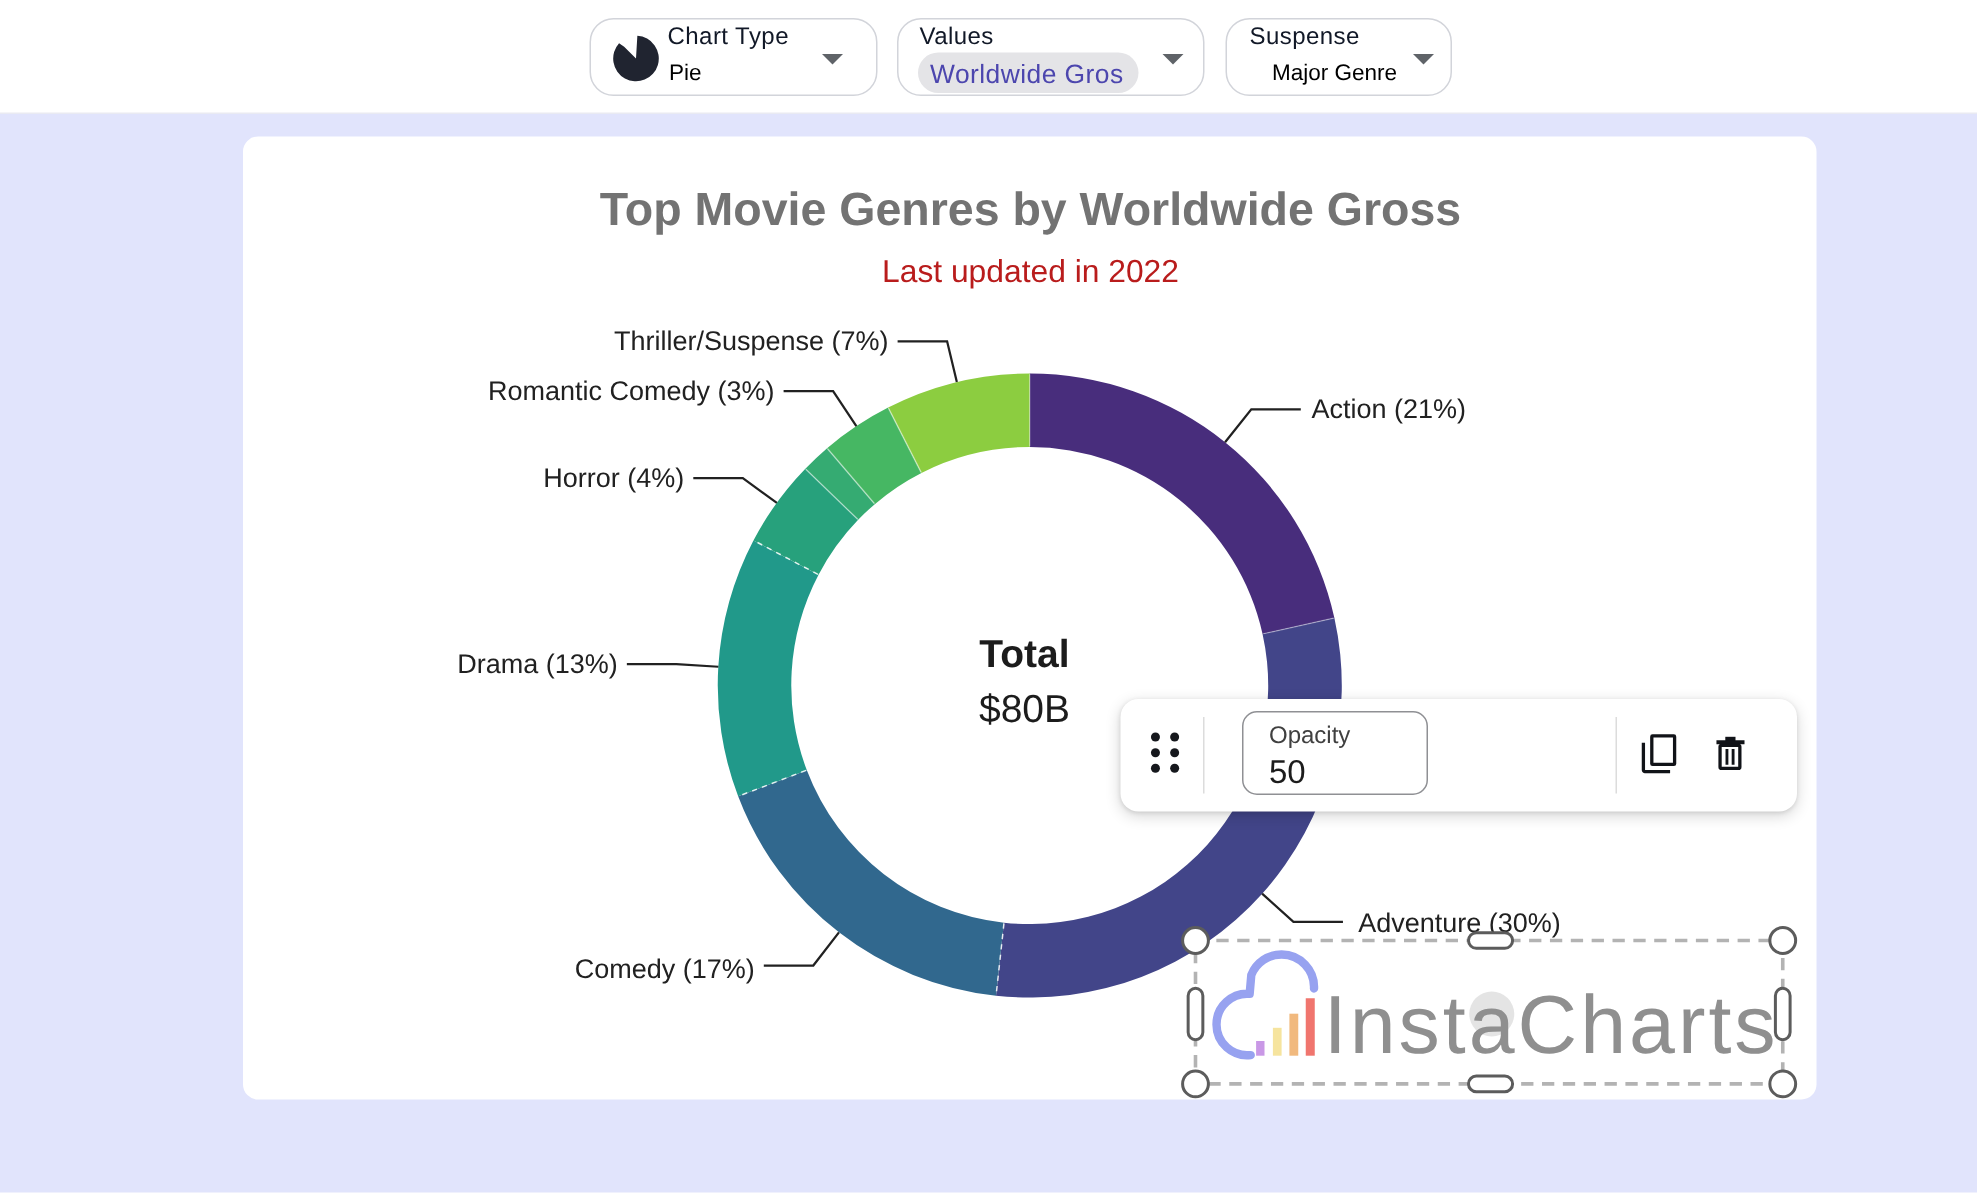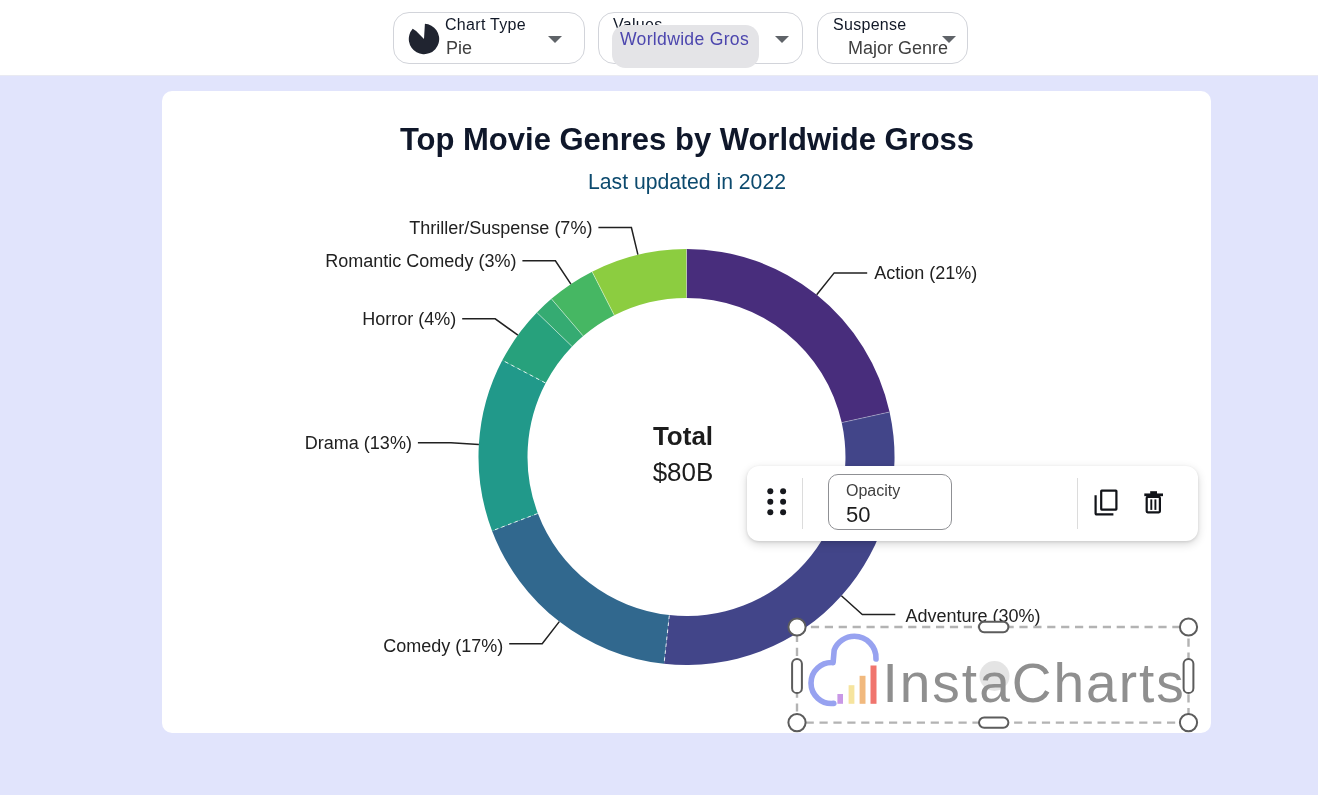--- a/index.html
+++ b/index.html
@@ -1,24 +1,24 @@
 <!DOCTYPE html>
 <html><head>
 <meta charset="utf-8">
 <style>
   html,body{margin:0;padding:0;}
   body{width:1318px;height:795px;background:#e1e4fc;font-family:"Liberation Sans",sans-serif;overflow:hidden;position:relative;}
   .topbar{position:absolute;left:0;top:0;width:1318px;height:75px;background:#ffffff;border-bottom:1px solid #e9eaf2;}
   .ctrl{position:absolute;background:#fff;border:1px solid #d2d4da;border-radius:16px;box-sizing:border-box;}
   .ctrl .lab{position:absolute;font-size:16px;line-height:16px;letter-spacing:0.3px;color:#111827;white-space:nowrap;}
-  .ctrl .val{position:absolute;font-size:18px;line-height:17px;color:#404040;white-space:nowrap;}
+  .ctrl .val{position:absolute;font-size:15px;line-height:17px;color:#000000;white-space:nowrap;}
   .tri{position:absolute;width:0;height:0;border-left:7.5px solid transparent;border-right:7.5px solid transparent;border-top:7.5px solid #5f6368;}
   .card{position:absolute;left:162px;top:91px;width:1049px;height:642px;background:#fff;border-radius:10px;}
-  .title{position:absolute;left:163px;top:121.8px;width:1048px;text-align:center;font-size:31px;font-weight:bold;color:#0f172a;}
-  .subtitle{position:absolute;left:163px;top:170px;width:1048px;text-align:center;font-size:21.2px;color:#0c4a6e;}
+  .title{position:absolute;left:163px;top:121.8px;width:1048px;text-align:center;font-size:31px;font-weight:bold;color:#737373;}
+  .subtitle{position:absolute;left:163px;top:170px;width:1048px;text-align:center;font-size:21.2px;color:#b91c1c;}
   .popup{position:absolute;left:747px;top:466px;width:451px;height:75px;background:#fff;border-radius:12px;box-shadow:0 3px 10px rgba(0,0,0,0.16),0 1px 3px rgba(0,0,0,0.1);}
   .pdiv{position:absolute;top:12px;height:51px;width:1px;background:#dcdcdc;}
   .opbox{position:absolute;left:81px;top:8px;width:124px;height:56px;border:1px solid #8f9094;border-radius:10px;box-sizing:border-box;}
   .opbox .l1{position:absolute;left:17px;top:7px;font-size:16px;color:#404040;}
   .opbox .l2{position:absolute;left:17px;top:27px;font-size:22px;color:#1c1c1c;}
 </style>
 </head>
 <body>
 <div class="topbar"></div>
 
@@ -26,21 +26,21 @@
   <svg style="position:absolute;left:13.6px;top:9.9px;" width="32" height="32" viewBox="0 0 32 32">
     <path d="M8.1 8.1 L16 16 L16.9 0.83 A15.2 15.2 0 1 1 4.7 5.83 Z" fill="#202430"></path>
   </svg>
   <div class="lab" style="left:51px;top:4px;">Chart Type</div>
   <div class="val" style="left:52px;top:26.5px;">Pie</div>
   <div class="tri" style="left:154px;top:22.8px;"></div>
 </div>
 
 <div class="ctrl" style="left:598px;top:12px;width:205px;height:52px;">
   <div class="lab" style="left:14px;top:4px;">Values</div>
-  <div style="position:absolute;left:13px;top:12px;width:147px;height:43px;background:#e4e4e7;border-radius:13.5px;">
+  <div style="position:absolute;left:13px;top:22px;width:147px;height:27px;background:#e4e4e7;border-radius:13.5px;">
     <div style="position:absolute;left:8px;top:3.5px;width:133px;overflow:hidden;font-size:17.6px;letter-spacing:0.3px;color:#4c46ae;white-space:nowrap;">Worldwide Gros</div>
   </div>
   <div class="tri" style="left:175.5px;top:22.8px;"></div>
 </div>
 
 <div class="ctrl" style="left:817px;top:12px;width:151px;height:52px;">
   <div class="lab" style="left:15px;top:4px;">Suspense</div>
   <div class="val" style="left:15px;top:26.5px;margin-left:15px;">Major Genre</div>
   <div class="tri" style="left:124px;top:22.8px;"></div>
 </div>

